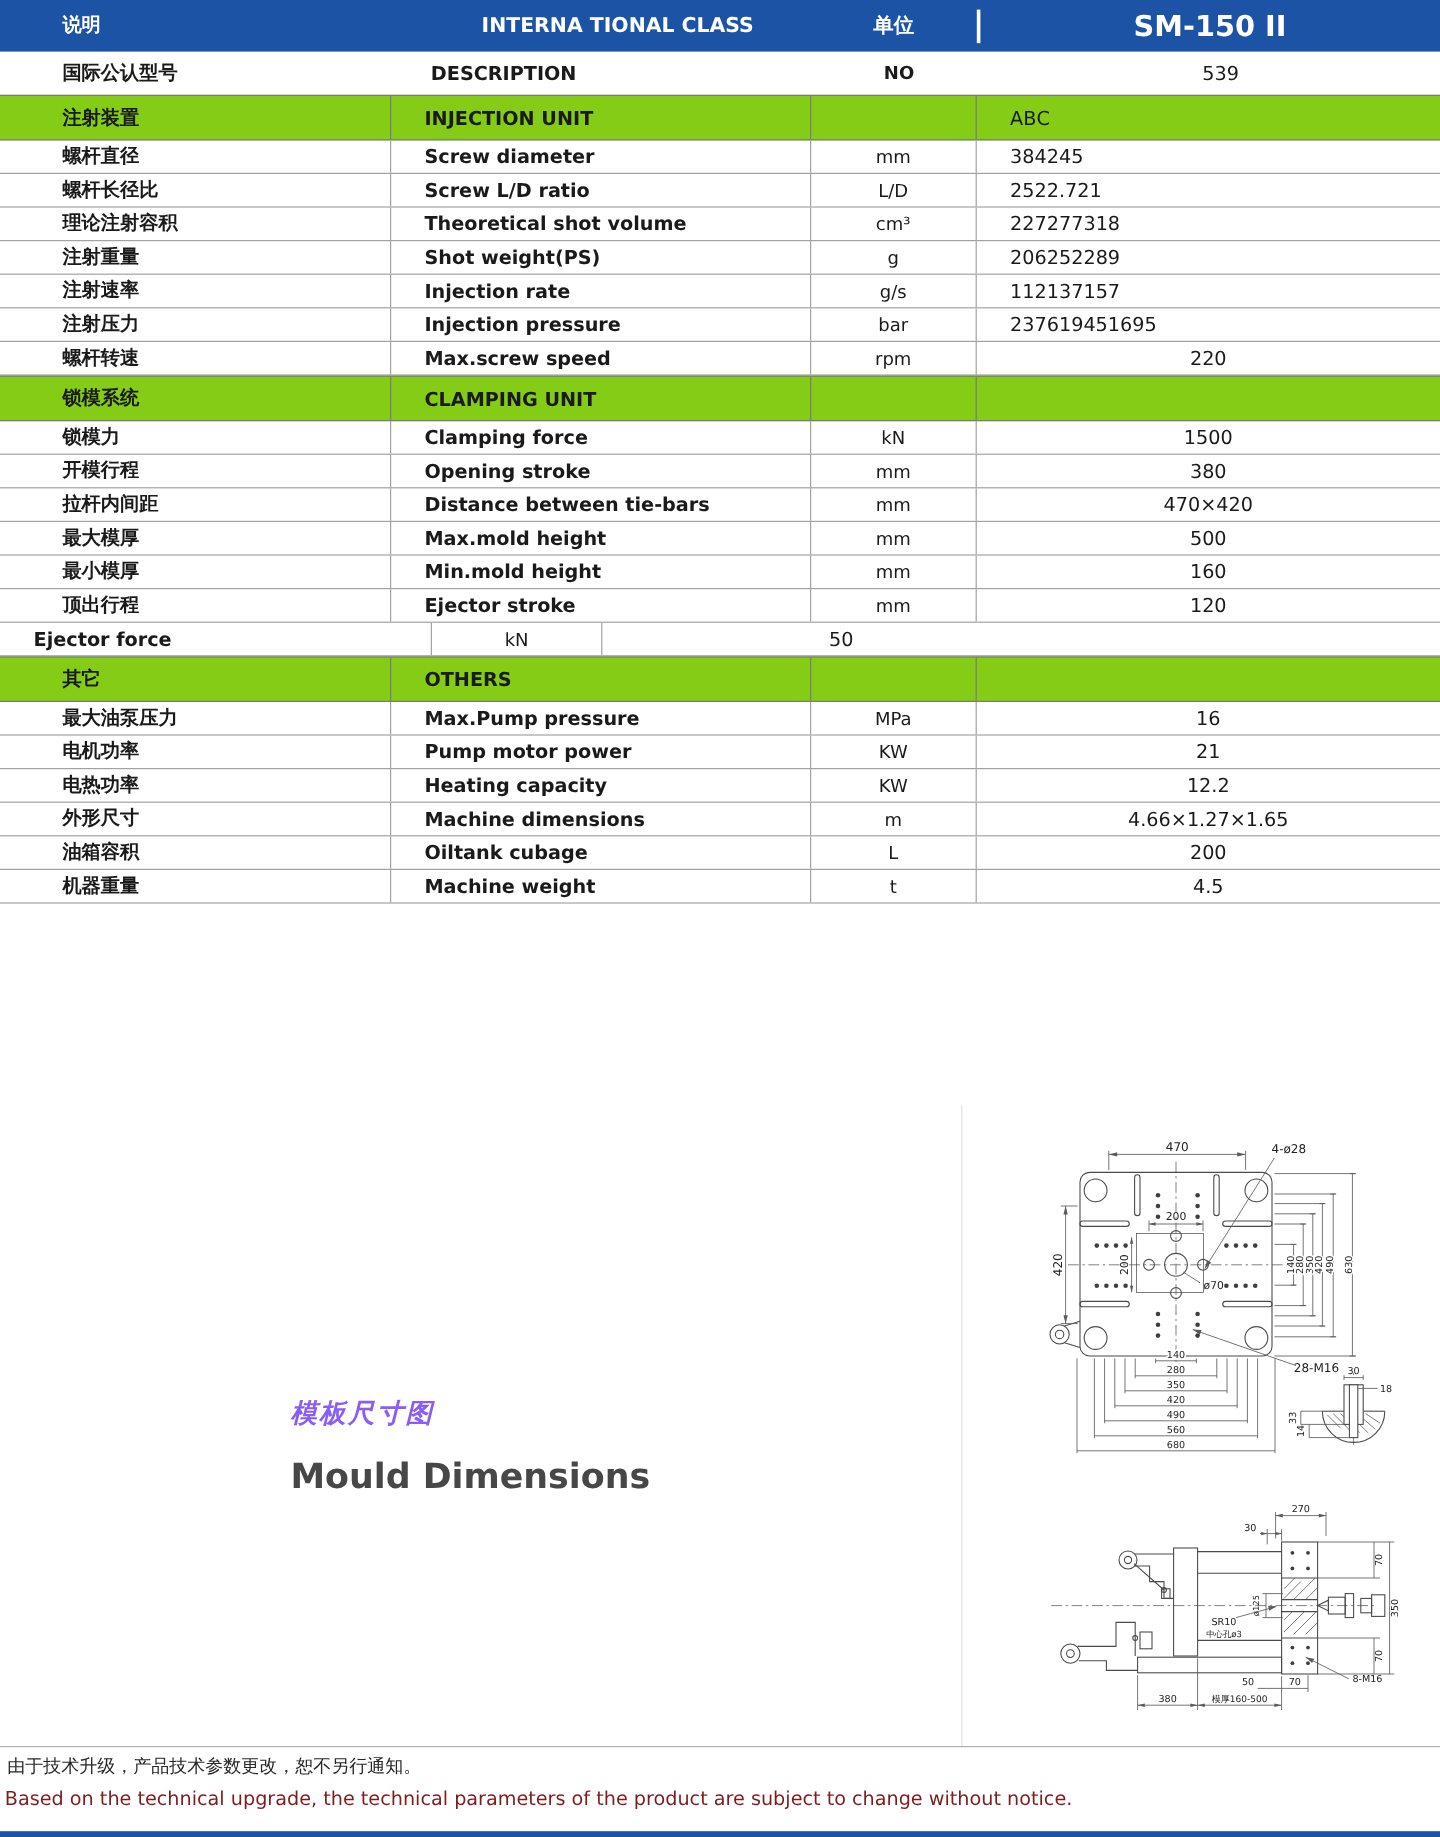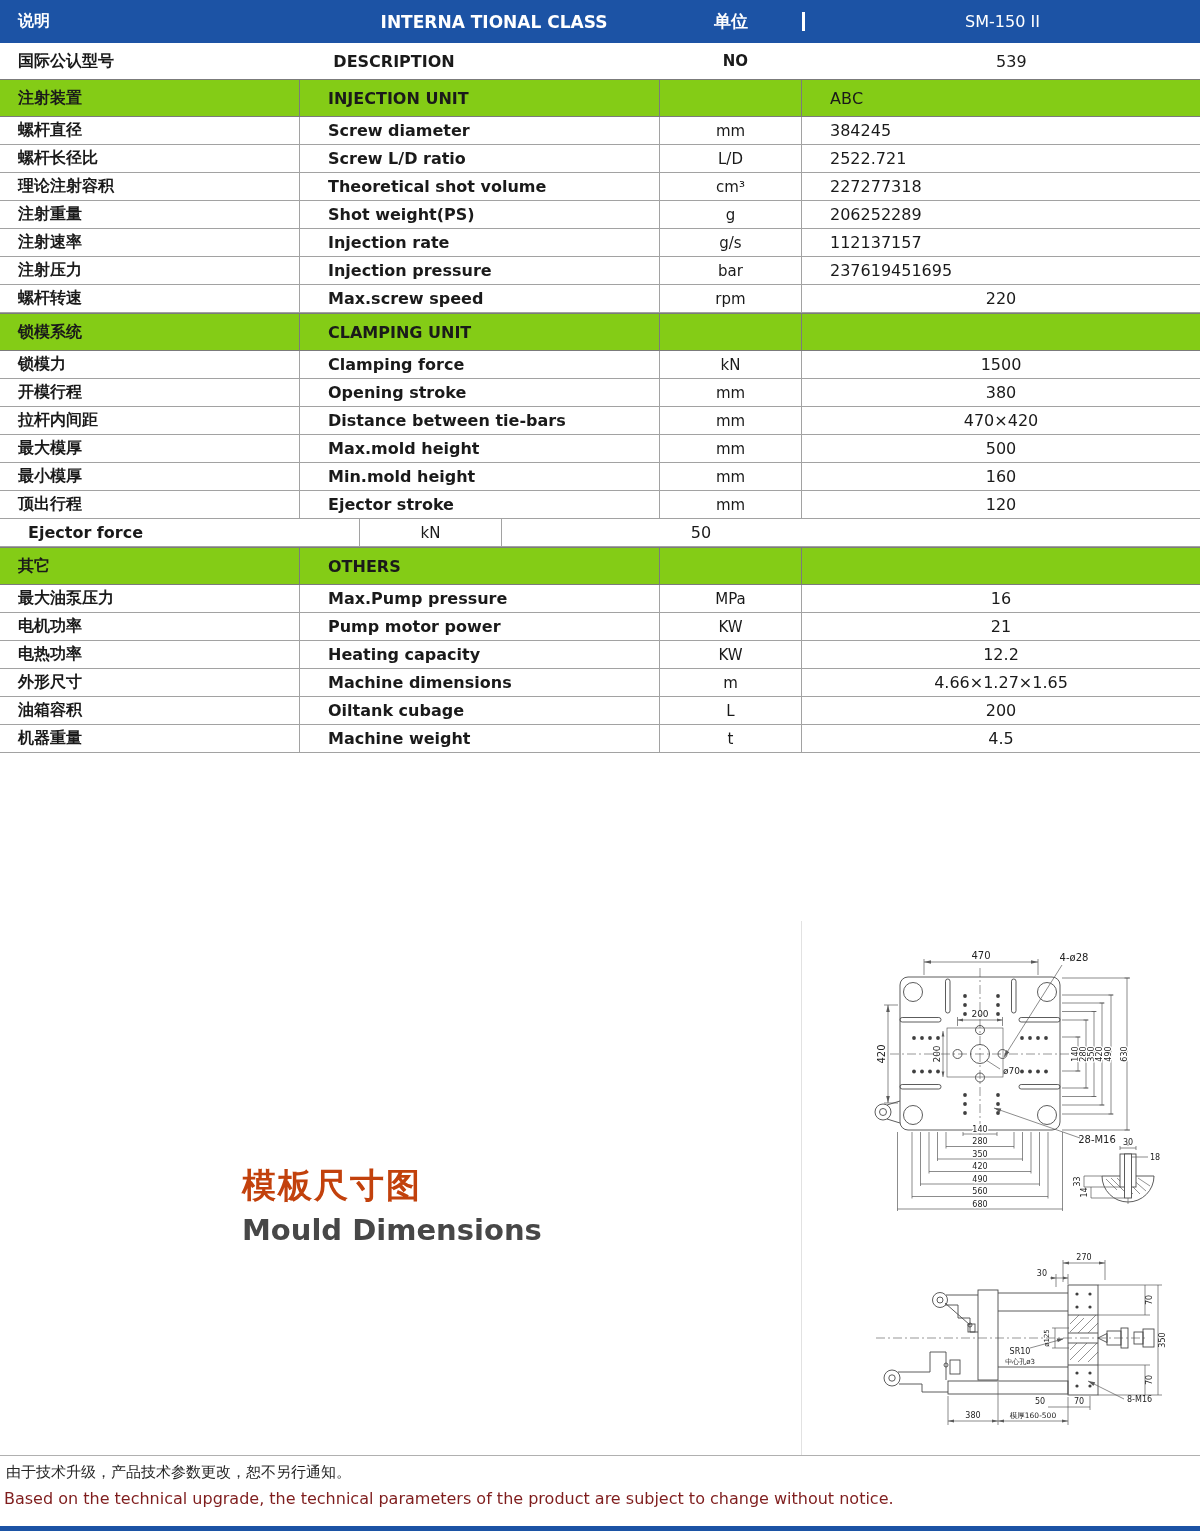--- a/index.html
+++ b/index.html
@@ -1,40 +1,40 @@
 <!DOCTYPE html>
 <html><head>
 <meta charset="utf-8">
 <style>
   html,body{margin:0;padding:0;background:#fff;}
   .page{position:relative;width:1200px;height:1531px;background:#fff;overflow:hidden;
         font-family:"DejaVu Sans","Liberation Sans",sans-serif;color:#1a1a1a;}
   
   .spec-table{position:absolute;left:0;top:0;width:1200px;}
   .row{display:flex;align-items:center;box-sizing:border-box;}
-  .c1{width:300px;padding-left:18px;box-sizing:border-box;font-size:16px;font-weight:bold;}
+  .c1{width:300px;padding-left:18px;box-sizing:border-box;font-size:16px;font-weight:bold;margin-left:34px;}
   .c2{width:360px;padding-left:28px;box-sizing:border-box;font-size:16px;font-weight:bold;}
   .c3{width:142px;display:flex;justify-content:center;font-size:15px;box-sizing:border-box;}
   .c4{width:398px;display:flex;justify-content:center;font-size:16px;box-sizing:border-box;}
   .hdr{height:43px;background:#1C53A5;color:#fff;}
   .hdr .c3{font-size:17px;font-weight:bold;}
-  .hdr .c4{font-size:16px;font-weight:normal;border-left:3px solid #fff;}
+  .hdr .c4{font-size:24px;font-weight:bold;border-left:3px solid #fff;}
   .hdr .c2{font-size:17px;text-align:center;}
   .model{height:36px;gap:20px;}
   .model .c3{font-weight:bold;}
   .sec{height:38px;background:#84cc16;border-top:1px solid #7b7b7b;border-bottom:1px solid #7b7b7b;}
   .data{height:28px;border-bottom:1px solid #a2a2a2;}
   .vr{border-right:1px solid #a2a2a2;height:100%;display:flex;align-items:center;}
   .c3.vr,.c4{align-items:center;}
   .sec .vr{border-right-color:#7b7b7b;}
   .abc{display:flex;width:100%;padding:0 35px 0 28px;box-sizing:border-box;}
   
   .vdiv{position:absolute;left:801px;top:921px;width:1px;height:534px;background:#e2e2e2;}
   .bline{position:absolute;left:0;top:1455px;width:1200px;height:1px;background:#b0b0b0;}
-  .t-zh{position:absolute;left:242px;top:1163px;font-size:34px;font-weight:bold;color:#c2410c;letter-spacing:2px;}
+  .t-zh{position:absolute;left:242px;top:1163px;font-size:22px;font-weight:bold;color:#8b5cf6;letter-spacing:2px;font-style:italic;}
   .t-en{position:absolute;left:242px;top:1213px;font-size:29px;font-weight:bold;color:#474747;}
   .d1{position:absolute;left:850px;top:930px;}
   .d2{position:absolute;left:850px;top:1240px;}
   .ln line,.ln rect,.ln circle,.ln path{stroke:#4a4a4a;stroke-width:0.9;fill:none;}
   .ln .wfill{fill:#fff;}
   .dots circle{fill:#3f3f3f;stroke:none;}
   .dim line{stroke:#5a5a5a;stroke-width:0.7;fill:none;}
   .dim polygon{fill:#5a5a5a;stroke:none;}
   svg text{fill:#222;font-family:"DejaVu Sans","Liberation Sans",sans-serif;}
   .hal{paint-order:stroke;stroke:#fff;stroke-width:2.5px;}

